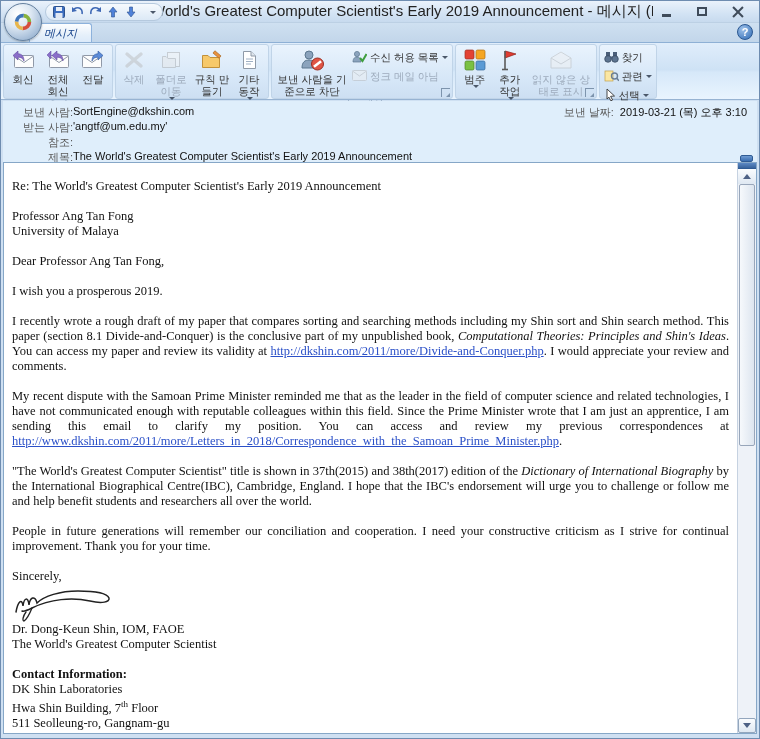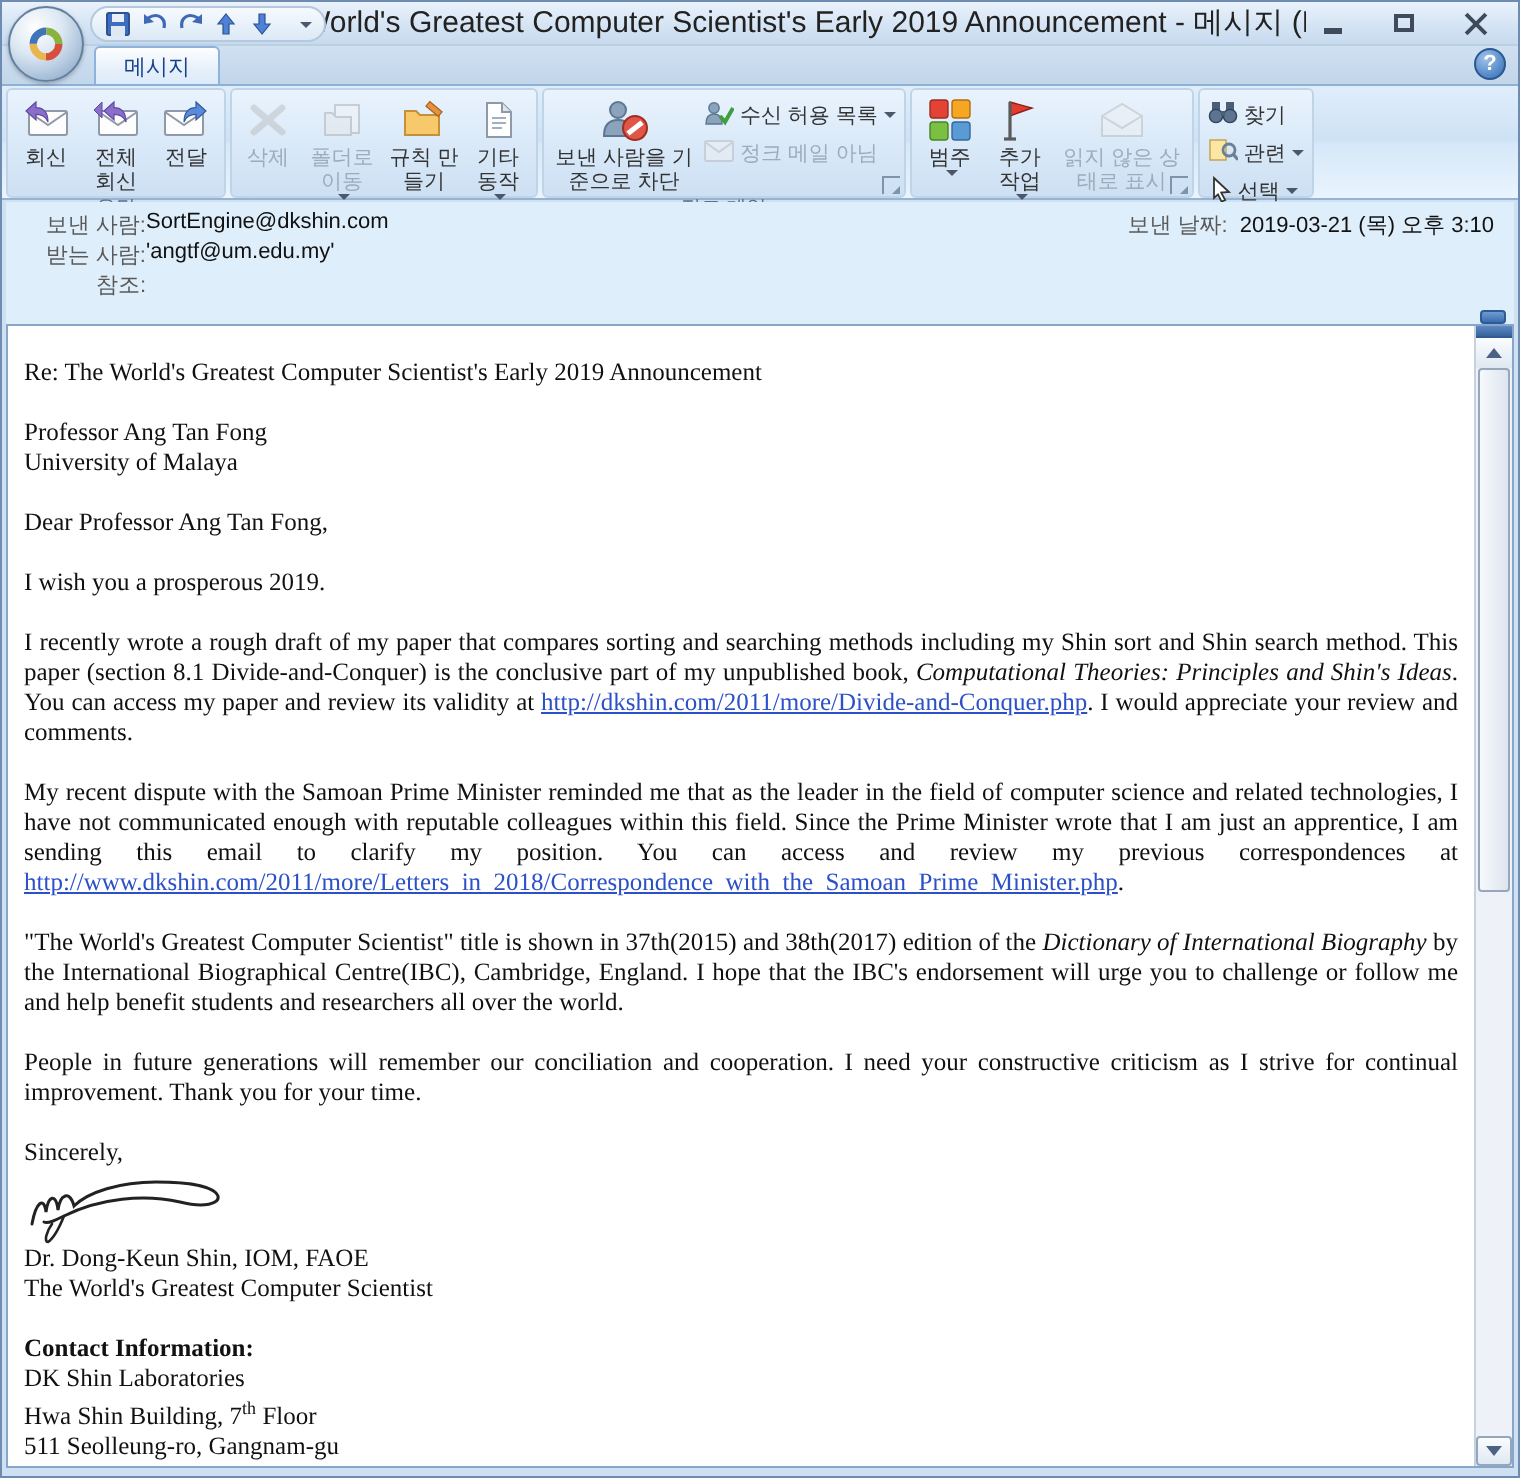--- a/index.html
+++ b/index.html
@@ -33,24 +33,24 @@
   
   .orb { position:absolute; left:3px; top:2px; width:38px; height:38px; border-radius:50%;
     border:1px solid #64809f; z-index:30;
     background:radial-gradient(circle at 35% 28%, #ffffff, #dde8f3 38%, #a9c0da 72%, #7e9ab9);
     box-shadow:0 1px 2px rgba(0,0,0,.25); display:flex; align-items:center; justify-content:center; }
 
   
   .tabrow { position:absolute; top:22px; left:0; right:0; height:20px;
     background:linear-gradient(#cfe0f1,#c2d6ea); border-bottom:1px solid #8eb0d5;
     display:flex; align-items:flex-end; }
-  .tab { margin-left:46px; height:19px; padding:0 14px; font-size:11px; color:#15428b;
+  .tab { margin-left:28px; height:19px; padding:0 14px; font-size:11px; color:#15428b;
     background:linear-gradient(#fdfeff,#e6f0fa 60%,#dceafa);
     border:1px solid #8db2dc; border-bottom:none; border-radius:3px 3px 0 0;
-    display:flex; align-items:center; }
+    display:flex; align-items:center;font-style:italic; }
   .help-btn { position:absolute; right:6px; top:1px; width:16px; height:16px; border-radius:50%;
     background:radial-gradient(circle at 35% 30%, #9fc2ea, #2f6ab4); border:1px solid #2a5791;
     color:#fff; font-size:11px; font-weight:bold; display:flex; align-items:center; justify-content:center; }
 
   
   .ribbon { position:absolute; top:42px; left:0; right:0; height:57px;
     background:linear-gradient(#e0edfb,#cee2f5 48%,#d6e8f9 52%,#e9f4fe);
     border-bottom:1px solid #97b3d2; display:flex; padding:1px 1px 0; }
   .rgroup { position:relative; display:flex; flex-direction:column; margin:0 1px;
     border:1px solid #c0d4e8; border-radius:3px;
@@ -388,20 +388,24 @@
       <span class="hvalue">2019-03-21 (목) 오후 3:10</span>
     </div>
     <div class="hrow" style="top:34px">
       <span class="hlabel">참조:</span>
       <span class="hvalue"></span>
     </div>
     <div class="hrow" style="top:19px">
       <span class="hlabel">받는 사람:</span>
       <span class="hvalue">'angtf@um.edu.my'</span>
     </div>
+    <div class="hrow" style="top:49px">
+      <span class="hlabel">제목:</span>
+      <span class="hvalue">The World's Greatest Computer Scientist's Early 2019 Announcement</span>
+    </div>
     <div class="hdr-btn"></div>
   </div>
 
   <div class="viewport">
     <div class="content">
       <p>Re: The World's Greatest Computer Scientist's Early 2019 Announcement</p>
       <p class="blank"></p>
       <p>Professor Ang Tan Fong</p>
       <p>University of Malaya</p>
       <p class="blank"></p>

